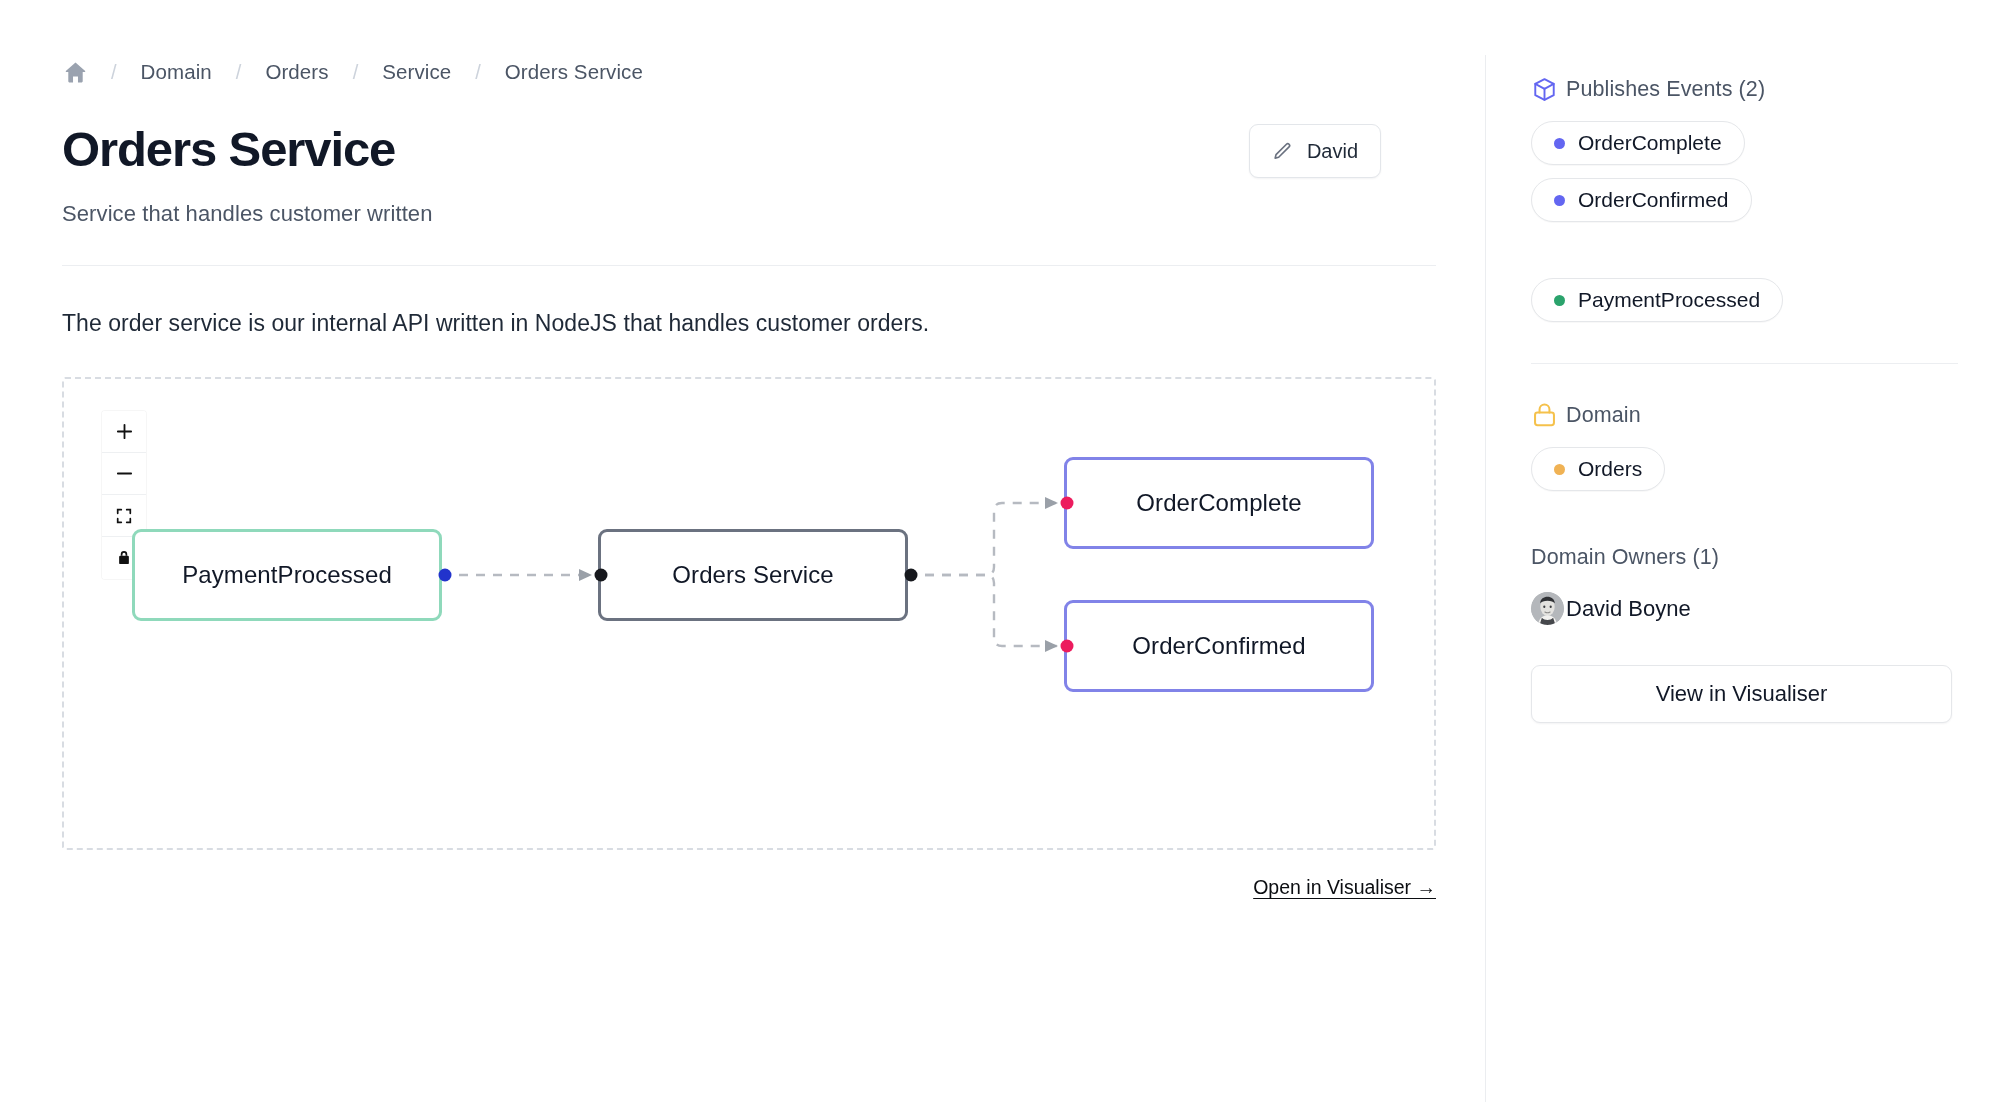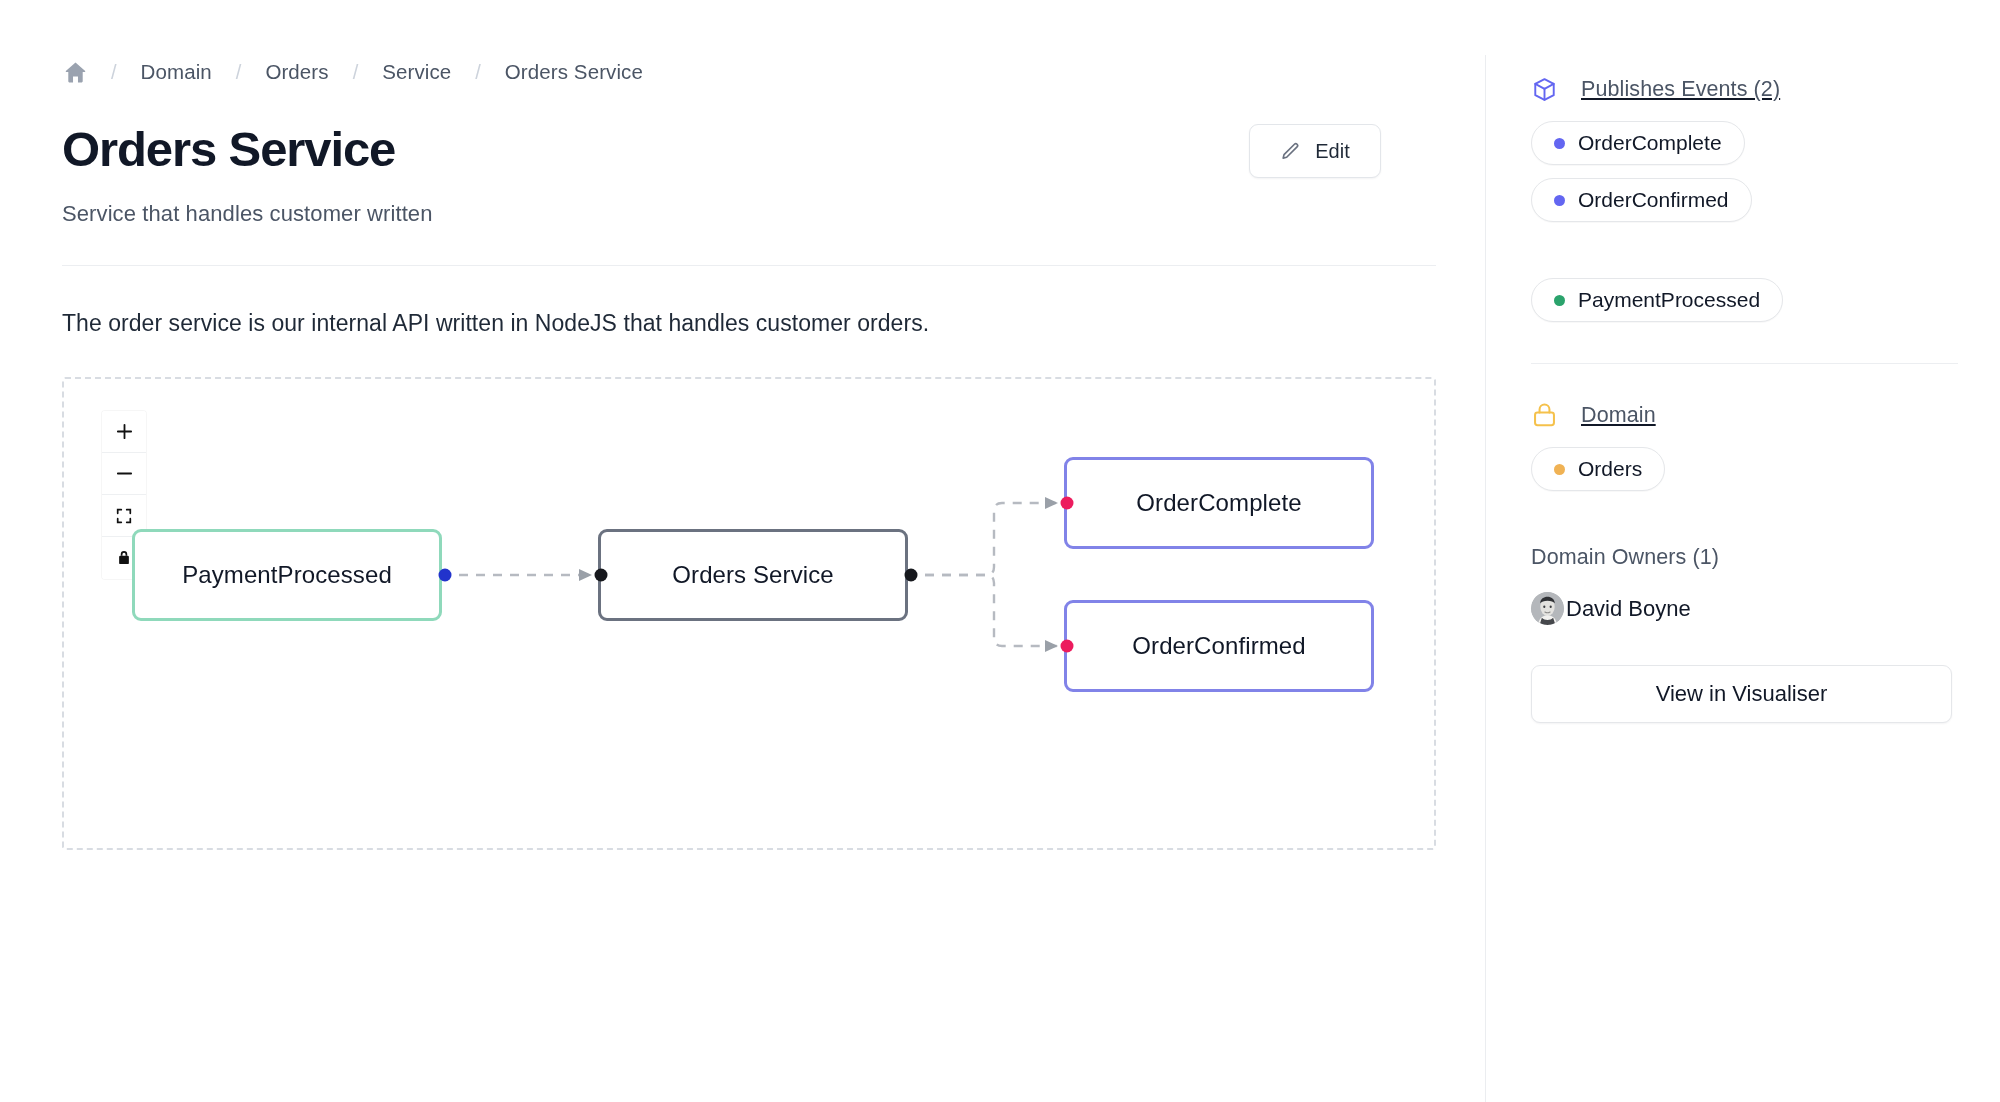--- a/index.html
+++ b/index.html
@@ -94,21 +94,21 @@
     font-size: 19.5px; color: #0b0d11; text-decoration: underline;
     text-underline-offset: 4px; cursor: pointer; white-space: nowrap;
   }
 
   
   .sidebar { width: 515px; position: relative; padding: 76px 0 0 46px; }
   .sidebar-divider-v {
     position: absolute; left: 0; top: 55px; width: 1px; height: 1047px; background: #ebedf0;
   }
   .sb-section { margin-bottom: 0; }
-  .sb-head { display: flex; align-items: center; gap: 23px; text-decoration: underline; }
+  .sb-head { display: flex; align-items: center; gap: 8px; }
   .sb-head .ic { width: 27px; height: 27px; display: block; }
   .sb-head .ic svg { display: block; width: 27px; height: 27px; }
   .sb-title { font-size: 21.5px; color: #4b5565; letter-spacing: .1px; }
 
   .pill-list { margin-top: 18px; display: flex; flex-direction: column; align-items: flex-start; gap: 13px; }
   .pill {
     display: inline-flex; align-items: center; gap: 13px;
     height: 44px; padding: 0 22px;
     border: 1px solid #e5e7ea; border-radius: 999px; background: #fff;
     font-size: 21px; color: #111827; cursor: pointer; white-space: nowrap;
@@ -162,21 +162,21 @@
         <div>
           <h1 class="page-title">Orders Service</h1>
           <div class="subtitle">Service that handles customer written</div>
         </div>
         <button class="edit-btn">
           <span class="pencil">
             <svg viewBox="0 0 24 24" fill="none" stroke="currentColor" stroke-width="1.9" stroke-linecap="round" stroke-linejoin="round" aria-hidden="true">
               <path d="M16.5 3.7a2.1 2.1 0 0 1 3 3L7.6 18.6l-4 1 1-4L16.5 3.7z"></path>
             </svg>
           </span>
-          <span>Edit</span>
+          <span>David</span>
         </button>
       </div>
 
       <div class="divider-h"></div>
 
       <p class="description">The order service is our internal API written in NodeJS that handles customer orders.</p>
 
       <div class="canvas">
 
         <div class="controls">
@@ -236,20 +236,23 @@
           <span>OrderComplete</span>
           <span class="handle pink" style="left:0px;"></span>
         </div>
 
         <div class="node published" style="left:1000px; top:221px; width:310px; height:92px;">
           <span>OrderConfirmed</span>
           <span class="handle pink" style="left:0px;"></span>
         </div>
       </div>
 
+      <div class="open-vis-wrap">
+        <a class="open-vis">Open in Visualiser →</a>
+      </div>
 
     </div>
   </div>
 
   <aside class="sidebar">
     <div class="sidebar-divider-v"></div>
 
     <section class="sb-section">
       <div class="sb-head">
         <span class="ic" style="color:#6366f1">

